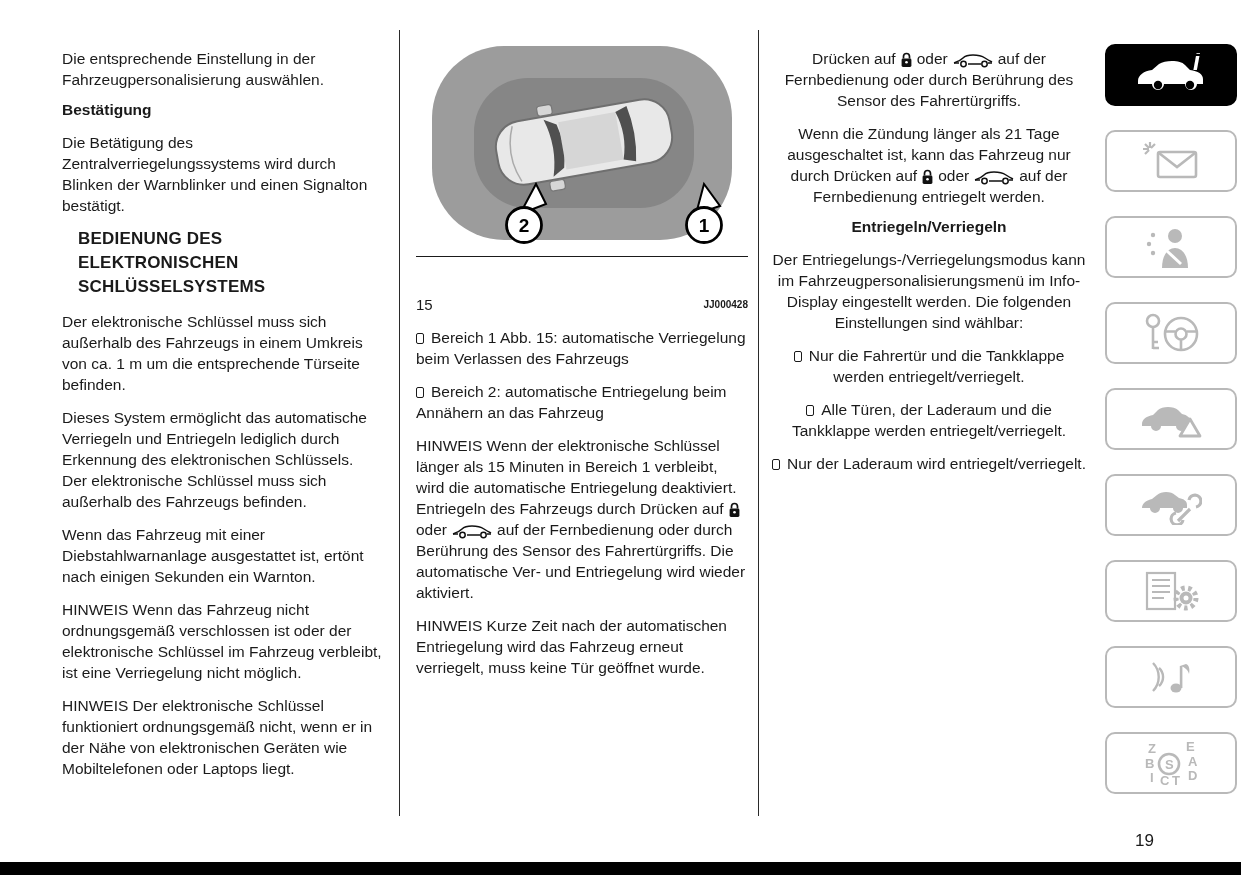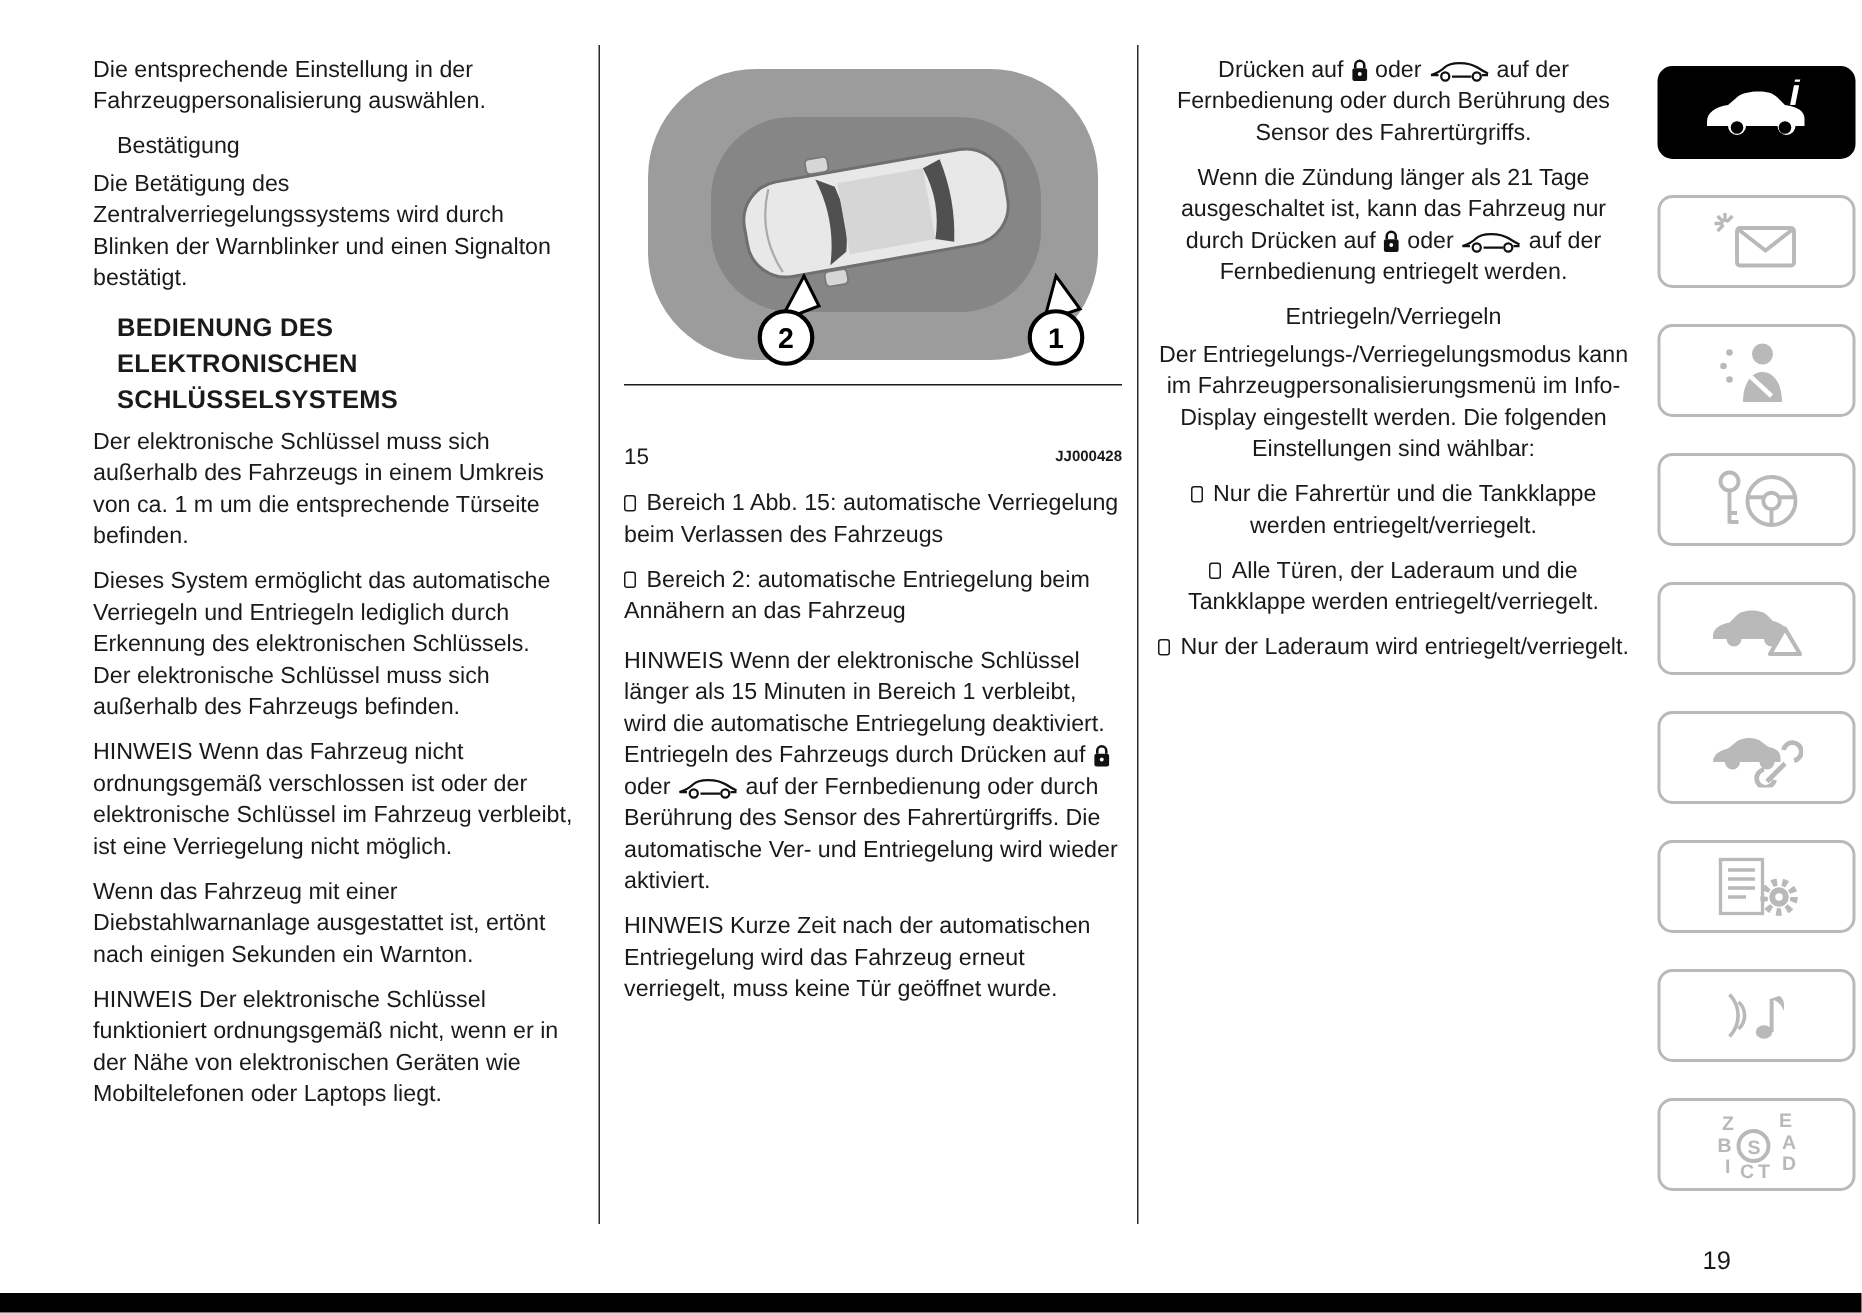--- a/index.html
+++ b/index.html
@@ -9,22 +9,22 @@
 
   .col { position:absolute; top:36px; font-size:15.5px; line-height:21px; }
   .col-left  { left:62px;  width:320px; }
   .col-mid   { left:416px; width:332px; }
   .col-right { left:770px; width:318px;text-align:center; }
 
   .vdiv { position:absolute; top:30px; width:1px; height:786px; background:#2a2a2a; }
   .vdiv-1 { left:399px; }
   .vdiv-2 { left:758px; }
 
-  .col p { margin-bottom:9px; }
-  .sub  { font-size:15.5px; font-weight:normal; margin:6px 16px 4px; }
+  .col p { margin-bottom:9px;margin-top:12px; }
+  .sub  { font-size:15.5px; font-weight:bold; margin:6px 0 4px; }
   .caps { font-size:17px; font-weight:bold; line-height:24px; letter-spacing:.2px;
           width:210px; margin:11px 16px 5px; }
 
   .bullet-line { margin-bottom:3px; }
   .bullet-sq { display:inline-block; width:8px; height:11px; border:1.6px solid #1a1a1a;
                border-radius:2px; margin-right:7px; vertical-align:-1px; }
 
   .inline-icon { vertical-align:middle; margin:0 4px; }
 
   .fig { width:330px; height:216px; }
@@ -47,22 +47,22 @@
 </head>
 <body>
 
 <div class="col col-left">
   <p>Die entsprechende Einstellung in der Fahrzeugpersonalisierung auswählen.</p>
   <h3 class="sub">Bestätigung</h3>
   <p>Die Betätigung des Zentralverriegelungssystems wird durch Blinken der Warnblinker und einen Signalton bestätigt.</p>
   <h2 class="caps">BEDIENUNG DES ELEKTRONISCHEN SCHLÜSSELSYSTEMS</h2>
   <p>Der elektronische Schlüssel muss sich außerhalb des Fahrzeugs in einem Umkreis von ca. 1 m um die entsprechende Türseite befinden.</p>
   <p>Dieses System ermöglicht das automatische Verriegeln und Entriegeln lediglich durch Erkennung des elektronischen Schlüssels. Der elektronische Schlüssel muss sich außerhalb des Fahrzeugs befinden.</p>
+  <p>Wenn das Fahrzeug mit einer Diebstahlwarnanlage ausgestattet ist, ertönt nach einigen Sekunden ein Warnton.</p>
   <p>HINWEIS Wenn das Fahrzeug nicht ordnungsgemäß verschlossen ist oder der elektronische Schlüssel im Fahrzeug verbleibt, ist eine Verriegelung nicht möglich.</p>
-  <p>Wenn das Fahrzeug mit einer Diebstahlwarnanlage ausgestattet ist, ertönt nach einigen Sekunden ein Warnton.</p>
   <p>HINWEIS Der elektronische Schlüssel funktioniert ordnungsgemäß nicht, wenn er in der Nähe von elektronischen Geräten wie Mobiltelefonen oder Laptops liegt.</p>
 </div>
 
 <div class="vdiv vdiv-1"></div>
 
 <div class="col col-mid">
 
   <div class="fig">
     <svg width="330" height="216" viewBox="0 0 330 216">
       <rect x="16" y="10" width="300" height="194" rx="72" fill="#9c9c9c"></rect>

